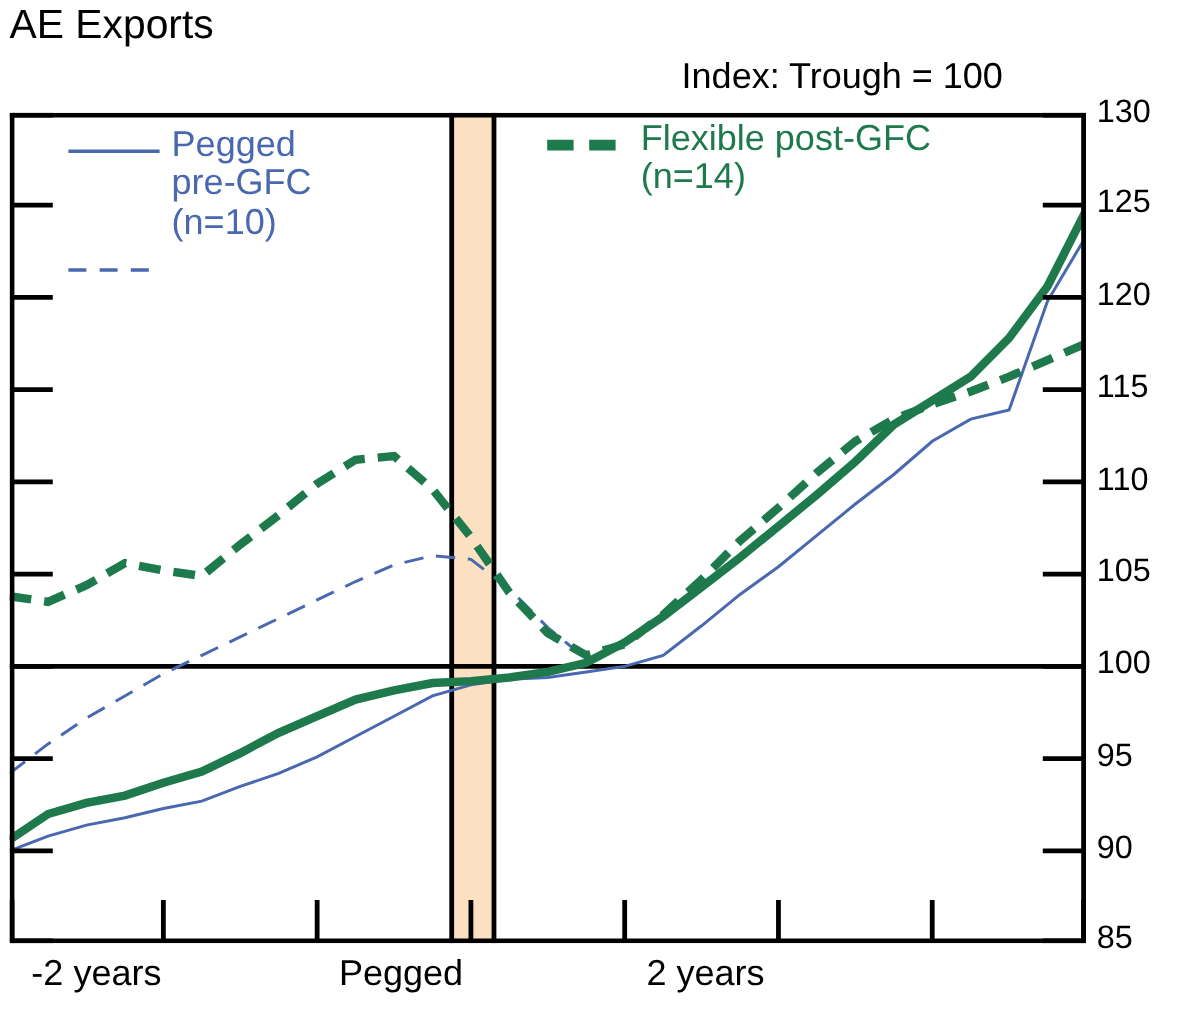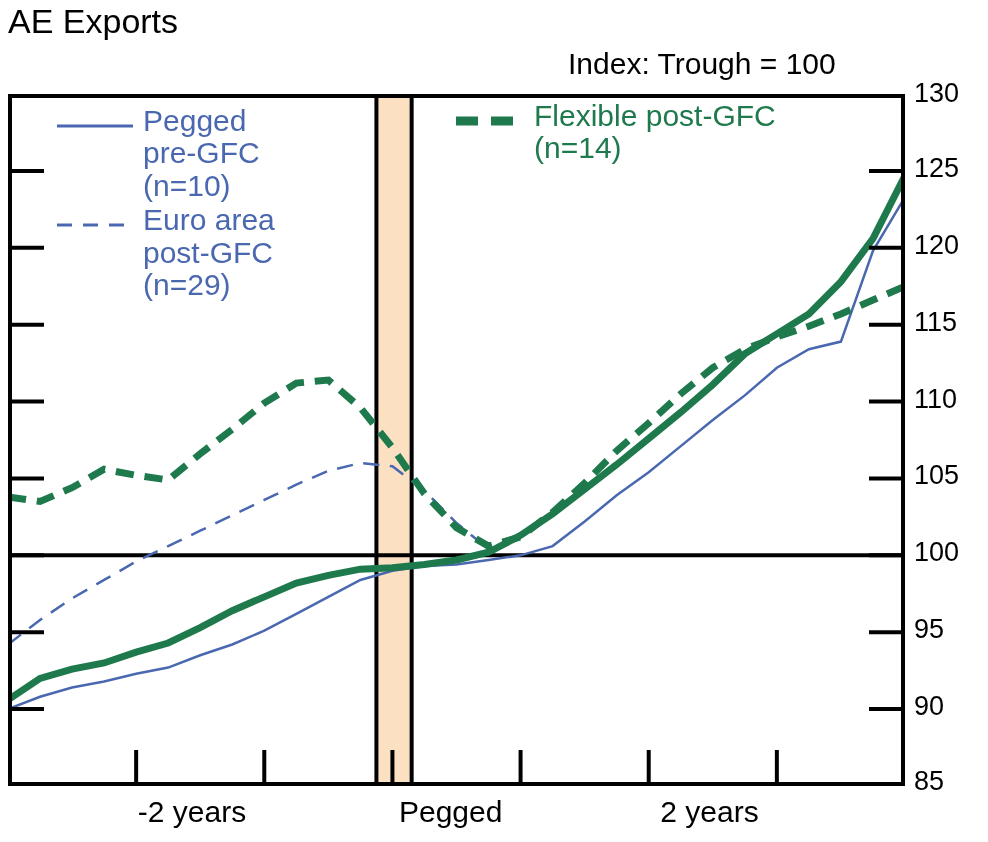--- a/index.html
+++ b/index.html
@@ -28,21 +28,21 @@
   
   .ytick-label{
     position:absolute;left:914px;
     font-size:27px;color:#000;text-align:left;
     line-height:1;white-space:nowrap;
   }
   
   .xtick-label{
     position:absolute;top:795px;
     font-size:30px;color:#000;white-space:nowrap;
-    text-align:right;
+    text-align:left;
   }
 
   
   .legend{position:absolute;}
   .legend-row{display:flex;align-items:flex-start;margin-bottom:2px;}
   .legend-key{
     width:92px;flex:0 0 92px;position:relative;height:38px;
   }
   .legend-key svg{position:absolute;left:0;top:0;}
   .legend-text{
@@ -148,23 +148,20 @@
         <span class="legend-text">Pegged
 pre-GFC
 (n=10)</span>
       </div>
       <div class="legend-row">
         <span class="legend-key">
           <svg width="90" height="38">
             <line x1="4" y1="21" x2="80" y2="21" stroke="#4A68B0" stroke-width="3" stroke-linecap="butt" stroke-dasharray="15,11"></line>
           </svg>
         </span>
-        <span class="legend-text">Euro area
-post-GFC
-(n=29)</span>
       </div>
     </div>
   <div class="legend" id="legend-right">
       <div class="legend-row">
         <span class="legend-key">
           <svg width="82" height="38">
             <line x1="4" y1="21" x2="72" y2="21" stroke="#1E7A4D" stroke-width="9" stroke-linecap="butt" stroke-dasharray="22,13"></line>
           </svg>
         </span>
         <span class="legend-text">Flexible post-GFC

